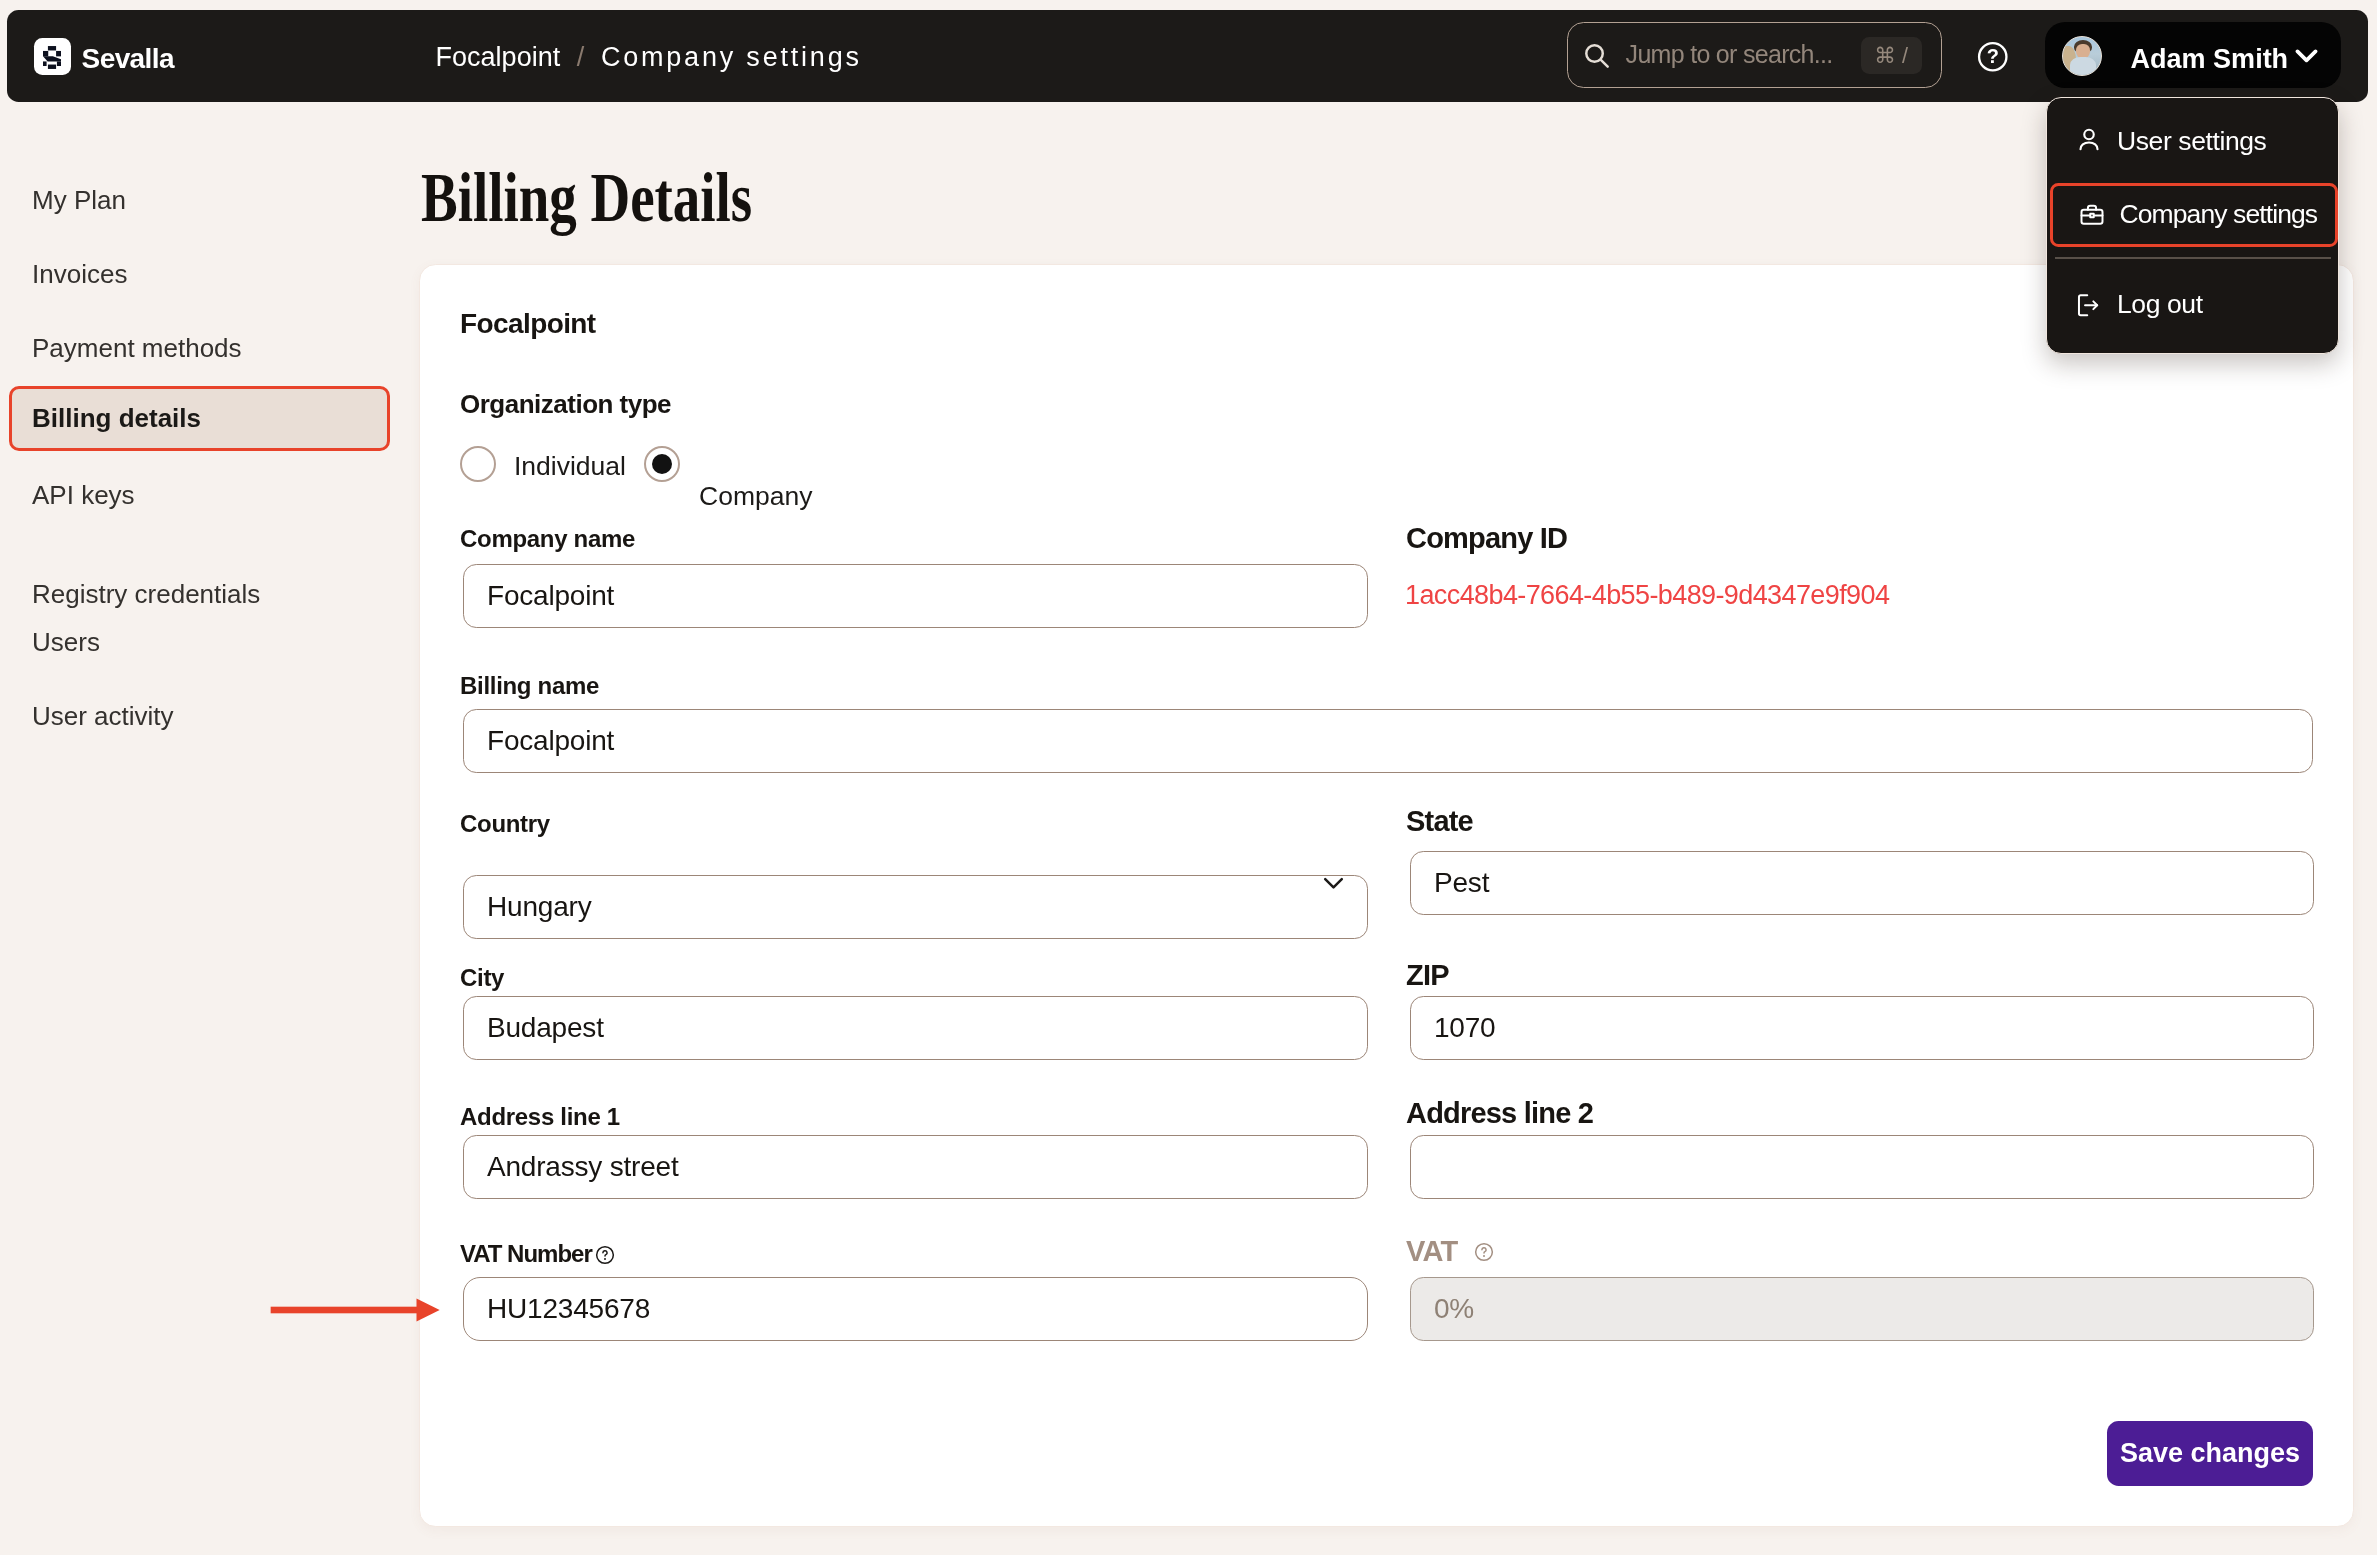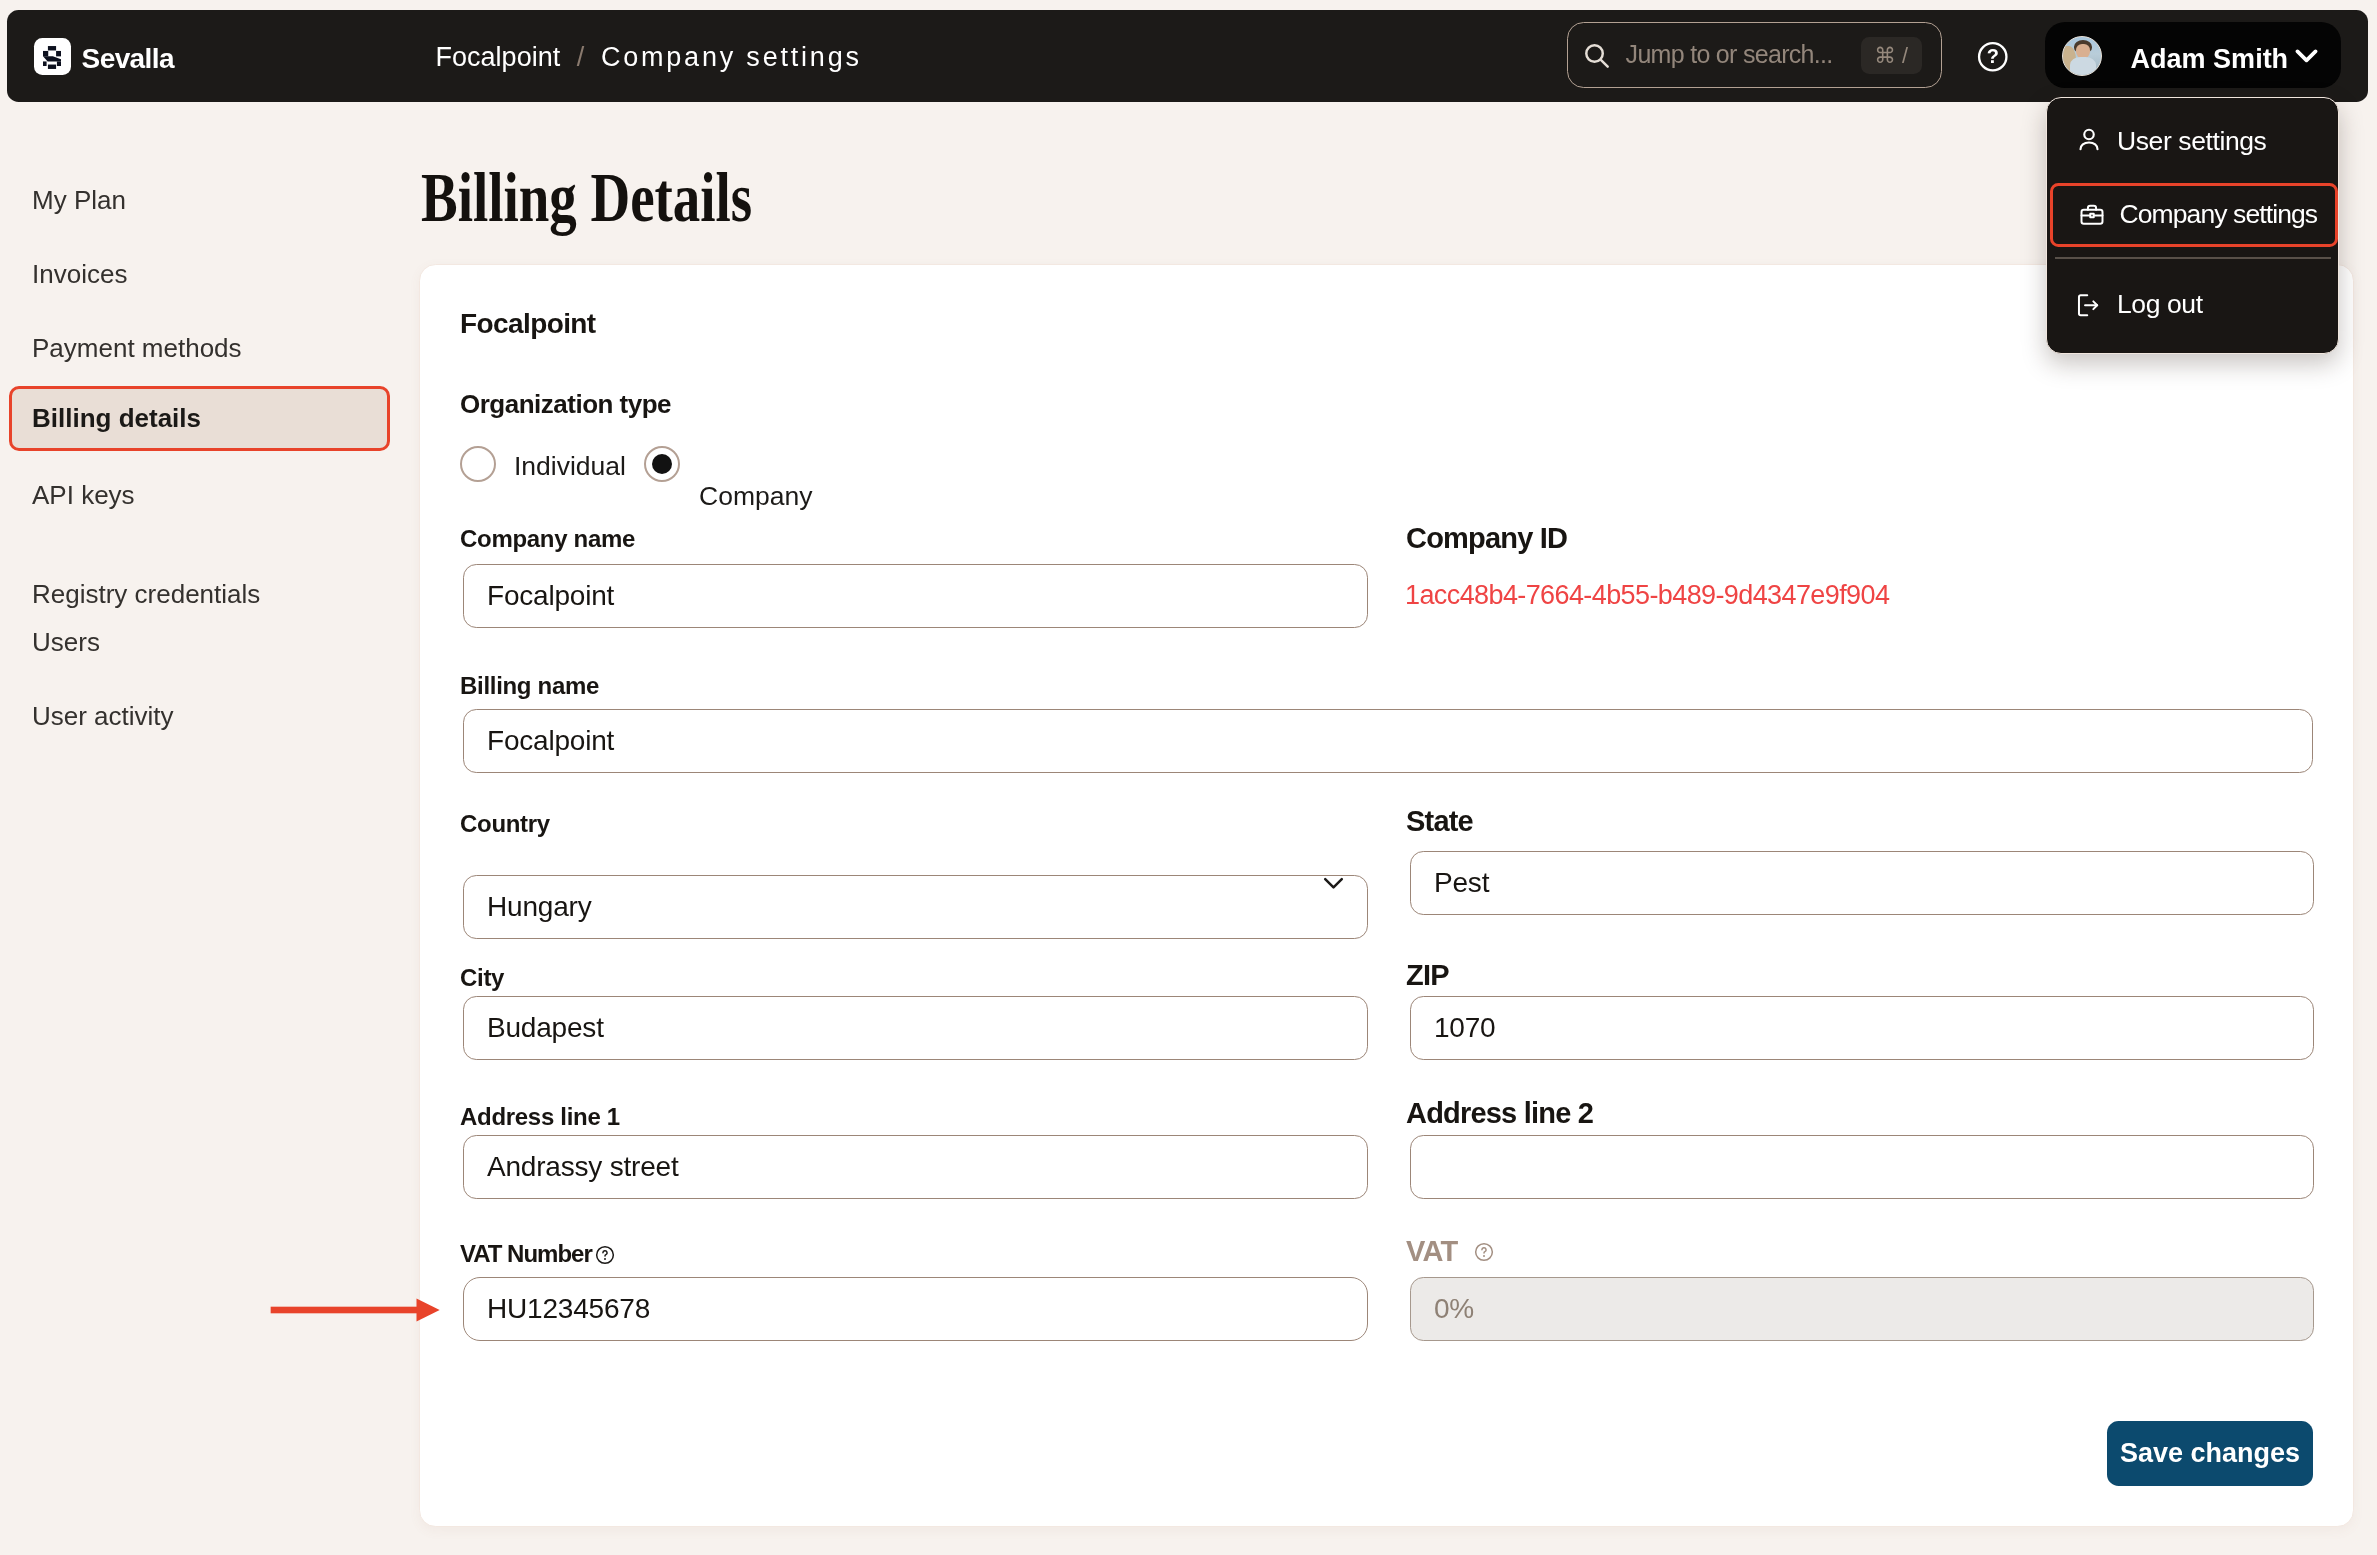--- a/index.html
+++ b/index.html
@@ -56,21 +56,21 @@
 .radio.on::after { content:""; position:absolute; left:5.8px; top:5.8px; width:20px; height:20px; background:#121212; border-radius:50%; }
 .rlbl { position:absolute; font-size:26.5px; color:#1c1a18; }
 .flabel { position:absolute; font-size:24px; font-weight:700; letter-spacing:-0.3px; color:#181512; line-height:24px; }
 .flabel2 { position:absolute; font-size:29px; font-weight:700; letter-spacing:-0.8px; color:#181512; line-height:29px; }
 .input { position:absolute; border:1.7px solid #9c8678; border-radius:13.3px; background:#fff; font-size:28px; color:#181512; line-height:61px; padding-left:23px; height:64px; letter-spacing:-0.2px; }
 .inL { left:43px; width:905px; }
 .inR { left:990px; width:904px; }
 #vatIn2 { background:#ECEAE8; border-color:#a6988d; color:#8e8175; }
 #cid { position:absolute; left:985px; top:317px; font-size:27px; letter-spacing:-0.6px; color:#ef4444; line-height:27px; }
 #selChev { position:absolute; left:901px; top:610px; }
-#saveBtn { position:absolute; left:1687px; top:1156px; width:206px; height:65px; background:#0c4a6e; border-radius:11.6px; color:#fff; font-size:27px; font-weight:700; text-align:center; line-height:65px; }
+#saveBtn { position:absolute; left:1687px; top:1156px; width:206px; height:65px; background:#4c1d95; border-radius:11.6px; color:#fff; font-size:27px; font-weight:700; text-align:center; line-height:65px; }
 .qm { position:absolute; }
 #arrow { position:absolute; left:269px; top:1295px; }
 </style>
 </head>
 <body>
 
 <div id="nav">
   <div id="logo">
     <svg width="18" height="23" viewBox="0 0 22 28">
       <g fill="#0c101e">

